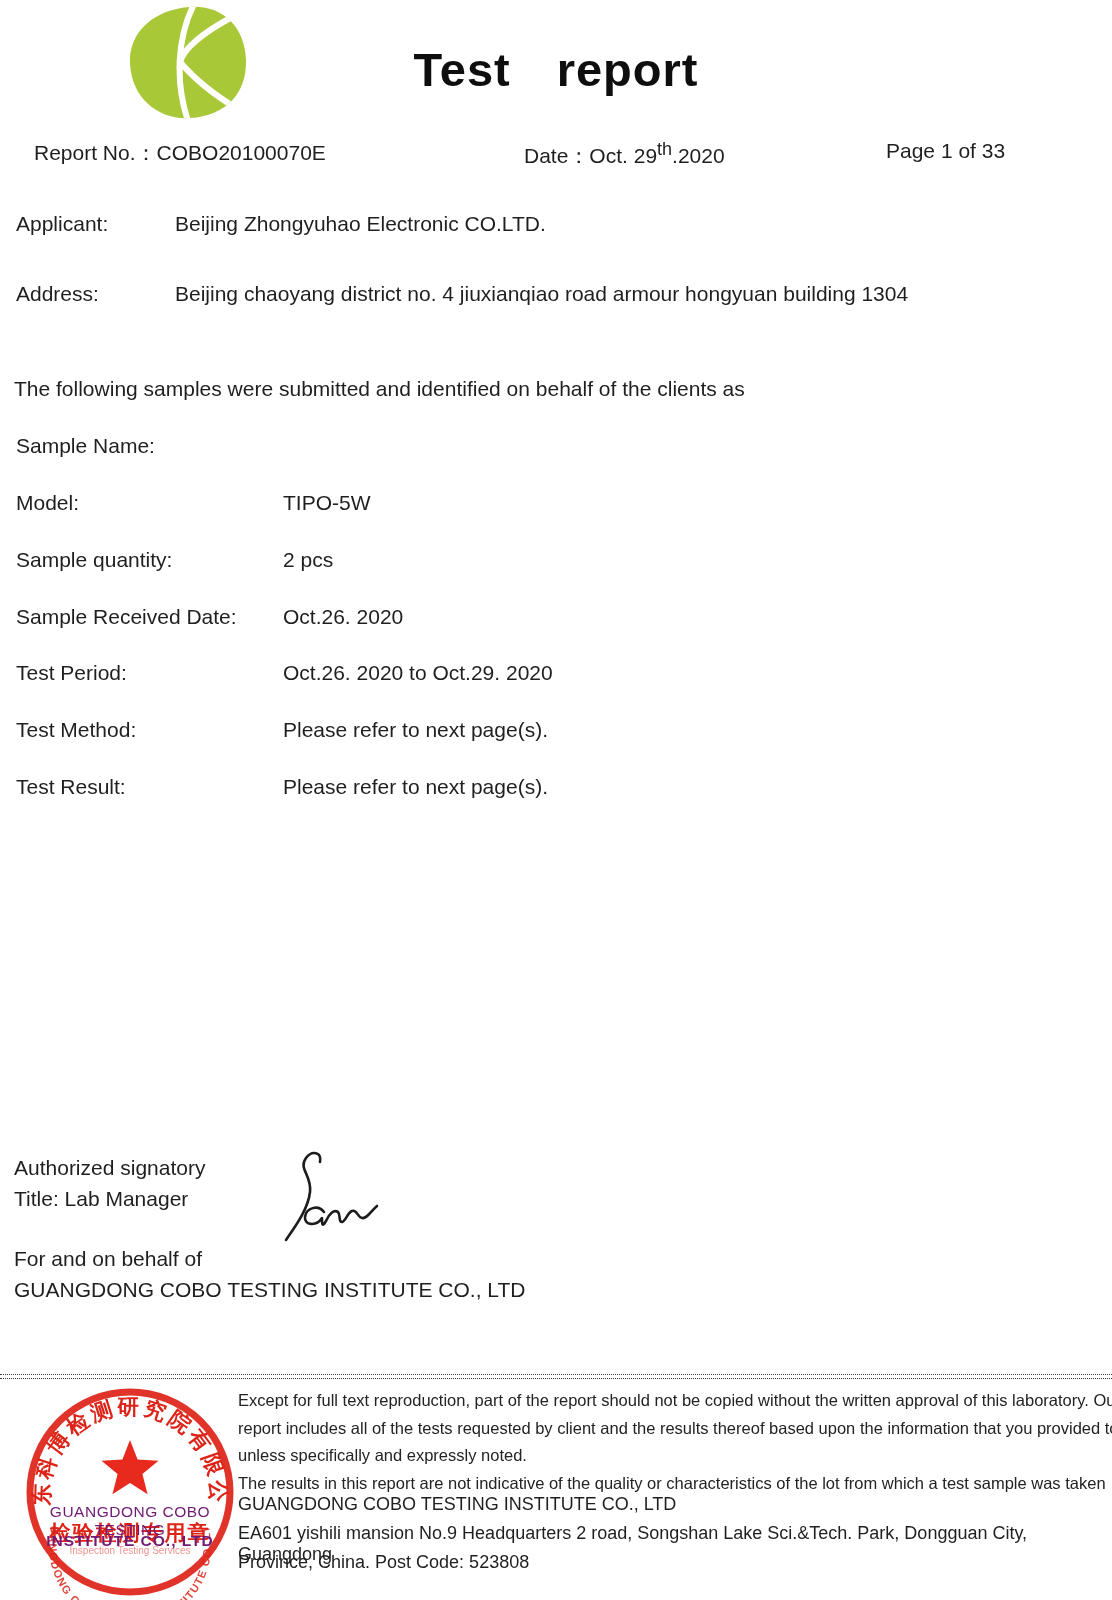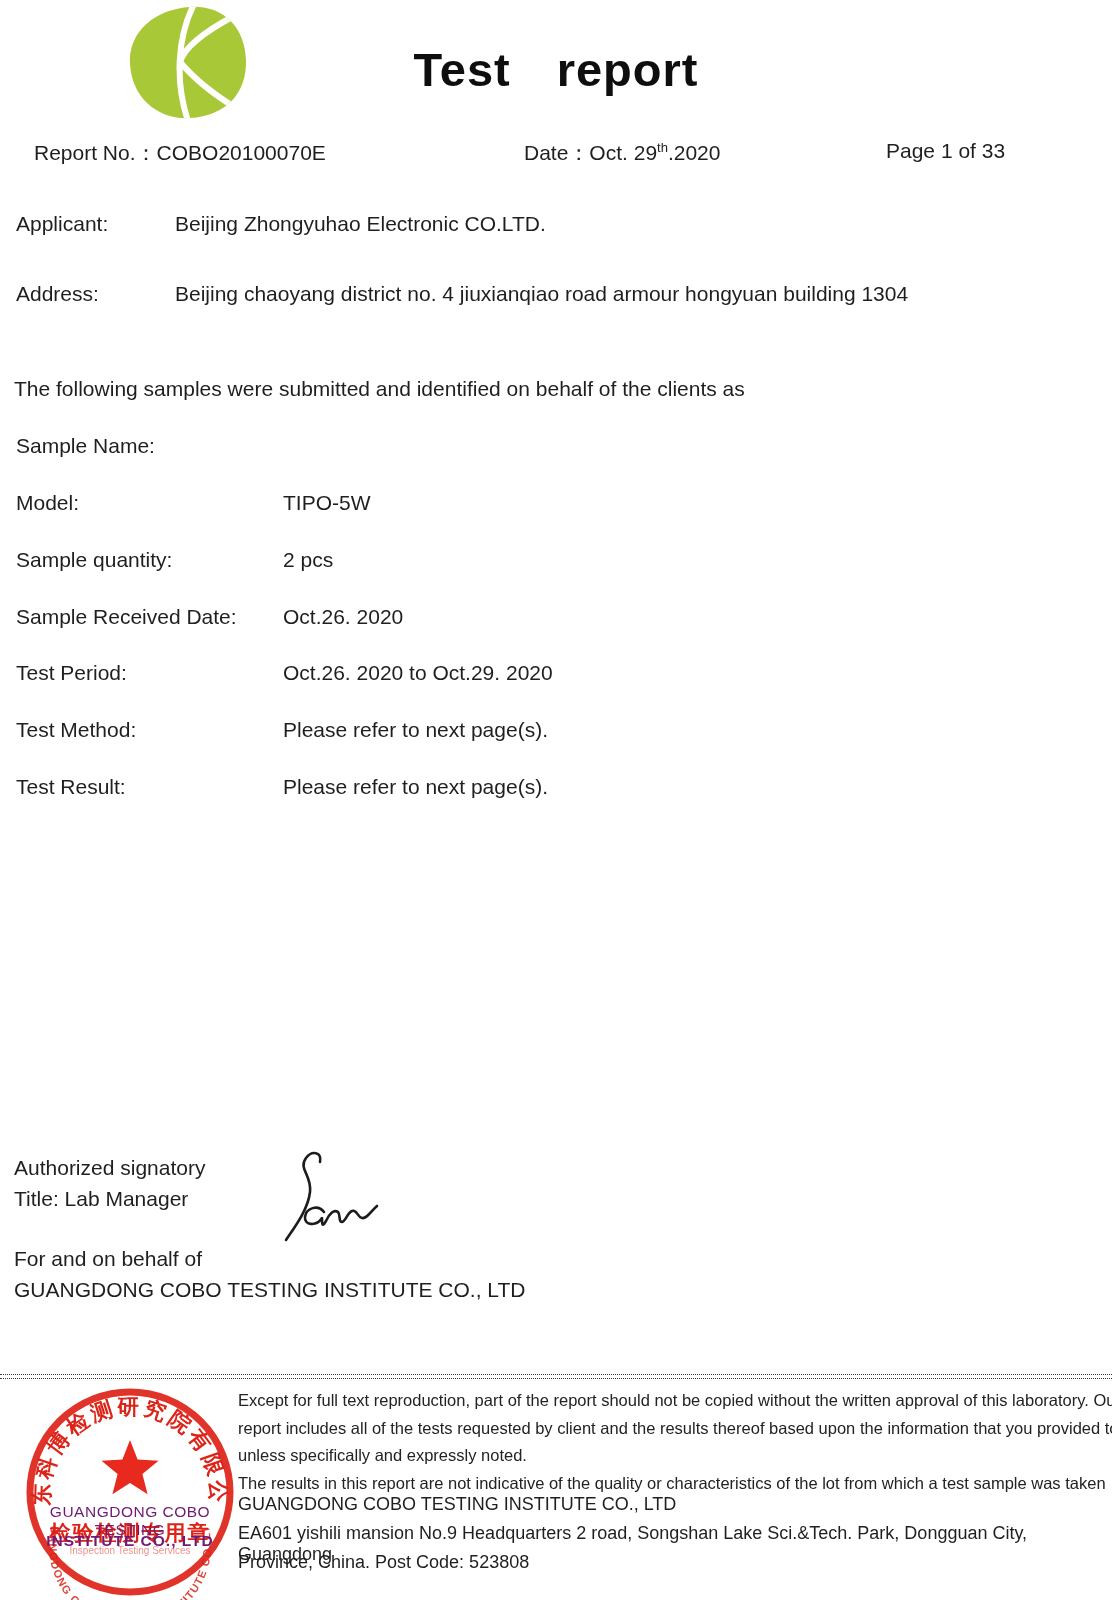--- a/index.html
+++ b/index.html
@@ -19,21 +19,21 @@
   .doc-title {
     left: 0; top: 42px; width: 100%;
     text-align: center;
     font-size: 47px; font-weight: bold; color: #0e0e0e;
     letter-spacing: 1px;
   }
   .doc-title .w1 { margin-right: 46px; }
   .meta-row { top: 139px; left: 0; width: 100%; font-size: 21px; }
   .meta-report { left: 2px; margin-left: 32px; }
   .meta-date { left: 524px; }
-  .meta-date sup { font-size: 13px; }
+  .meta-date sup { font-size: 18px; }
   .meta-page { left: 886px; }
 
   
   .row-label { left: 16px; font-size: 21px; }
   .val-narrow { left: 175px; font-size: 21px; }
   .val-wide { left: 283px; font-size: 21px; }
   .intro { left: 14px; top: 377px; font-size: 21px; }
 
   
   .sig-text { left: 14px; font-size: 21px; }

